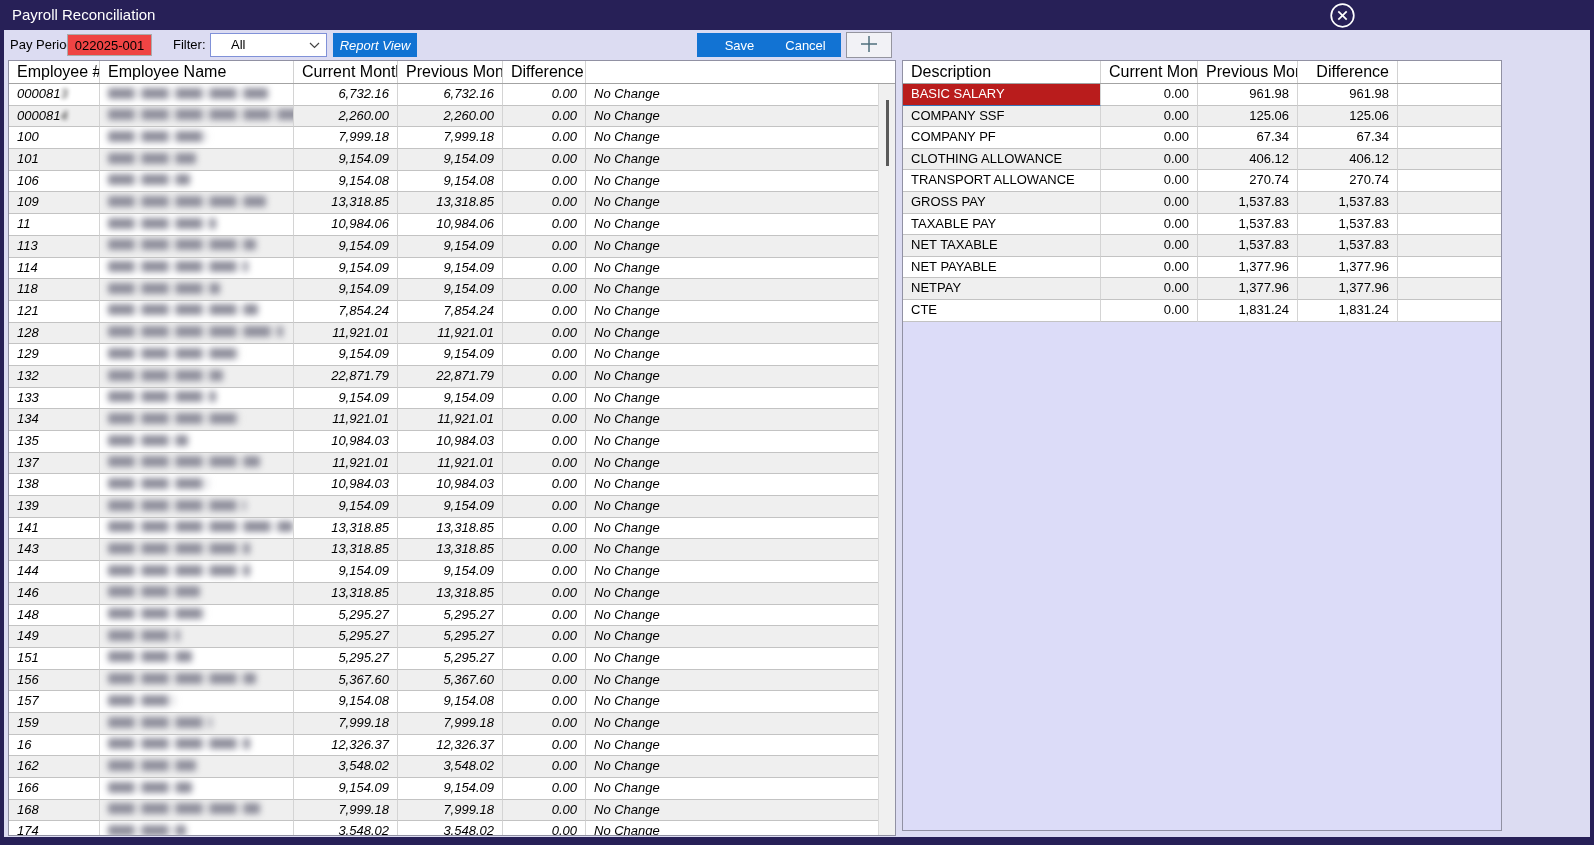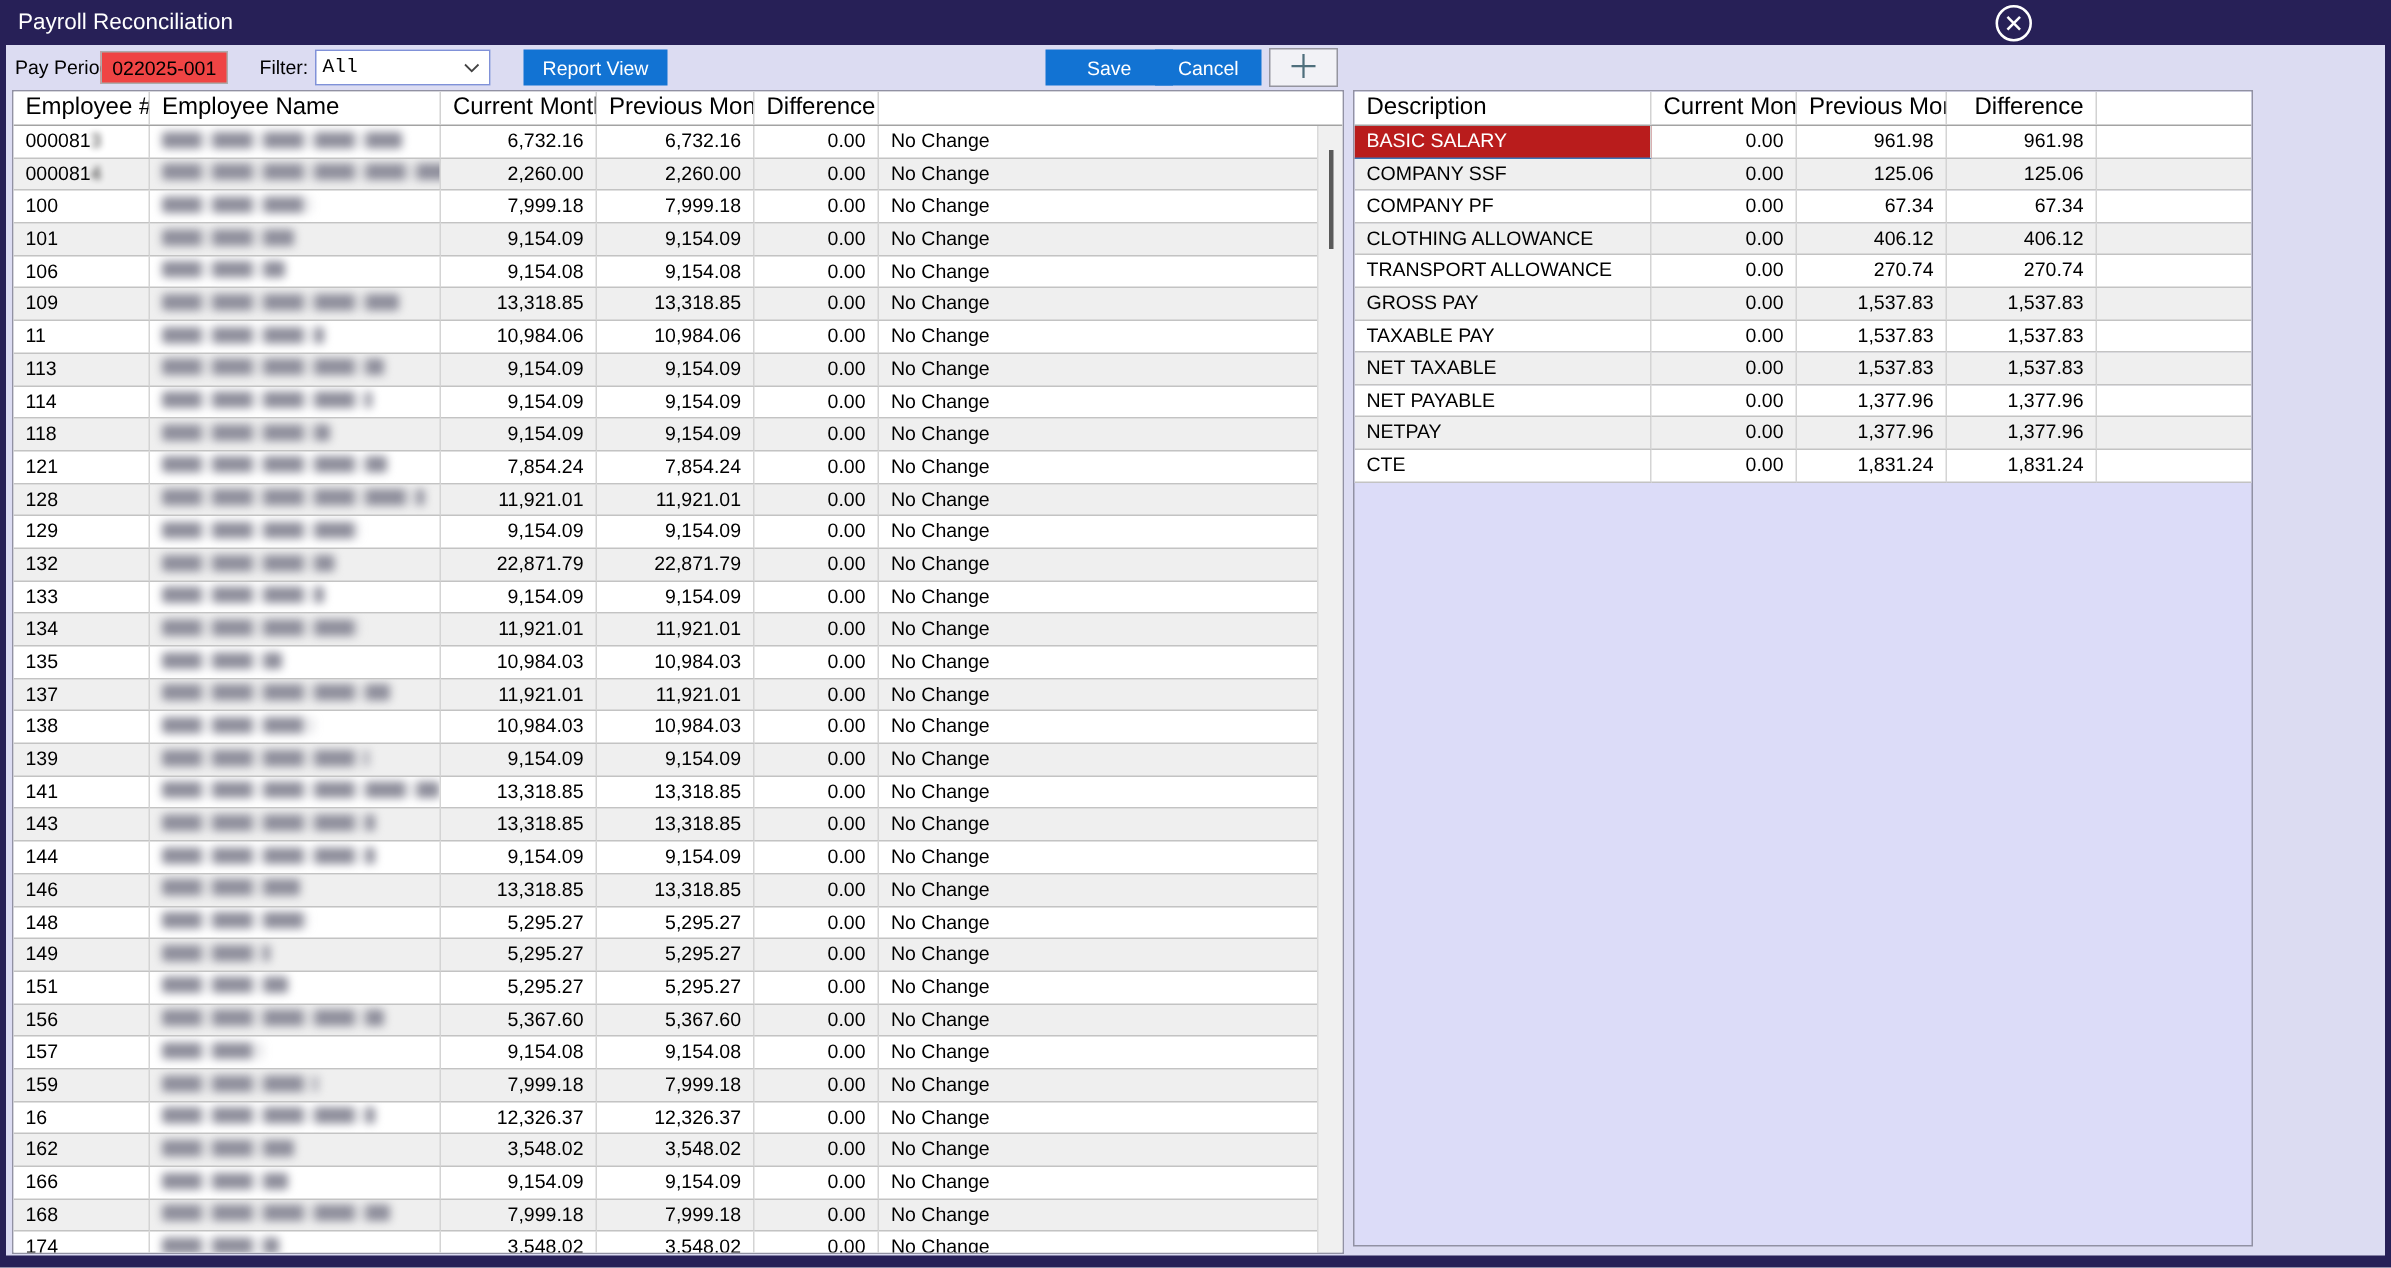--- a/index.html
+++ b/index.html
@@ -17,38 +17,38 @@
   
   .content { position:absolute; left:4px; top:30px; width:1586px; height:807px; background:#dcdcf2; }
   
   .toolbar { position:absolute; left:0; top:0; width:1586px; height:30px; }
   .lbl { position:absolute; font-size:13px; color:#000; line-height:30px; white-space:nowrap; }
   .lbl-pay { left:6px; }
   .lbl-filter { left:169px; }
   .payfield { position:absolute; left:63px; top:4px; width:85px; height:22px; background:#ef4444;
     border:1px solid #ababab; text-align:center; font-size:13px; font-family:inherit; color:#000; }
   .dropdown { position:absolute; left:206px; top:3px; width:117px; height:24px; background:#ffffff;
-    border:1px solid #8091d8; font-size:13px; line-height:22px; padding-left:4px; color:#000; cursor:pointer;font-family:Liberation Mono, monospace; }
+    border:1px solid #8091d8; font-size:13px; line-height:22px; padding-left:20px; color:#000; cursor:pointer; }
   .dropdown .chev { position:absolute; right:6px; top:8px; }
   .btn-blue { position:absolute; border:none; background:#1273d3; color:#fff; font-size:13px;
     font-family:inherit; cursor:pointer; text-align:center; }
-  .btn-rv { left:345px; top:3px; width:96px; height:24px; }
+  .btn-rv { left:329px; top:3px; width:84px; height:24px;font-style:italic; }
   .btn-save { left:693px; top:3px; width:85px; height:24px; }
   .btn-cancel { left:766px; top:3px; width:71px; height:24px; }
   .btn-plus { position:absolute; left:842px; top:2px; width:46px; height:26px; background:#f2f2f6;
     border:1px solid #95959f; cursor:pointer; }
   
   .grid { position:absolute; background:#ffffff; border:1px solid #9191a3; overflow:hidden; }
   .left-grid  { left:4px;   top:30px; width:888px; height:776px; }
   .right-grid { left:898px; top:30px; width:600px; height:771px; background:#dcdcf8; }
   .hrow { display:flex; height:23px; background:#ffffff; border-bottom:1px solid #a3a3a3; }
   .hcell { font-size:16px; line-height:22px; padding:0 8px; color:#000; border-right:1px solid #d2d2d2;
     overflow:hidden; white-space:nowrap; }
   .num { text-align:right; }
-  .lrow { display:flex; height:21.7px; background:#ffffff; width:869px; }
+  .lrow { display:flex; height:21.7px; background:#ffffff; width:869px;font-style:italic; }
   .rrow { display:flex; height:21.6px; background:#ffffff; }
   .alt { background:#efefef; }
   .cell { font-size:13px; line-height:20px; padding:0 8px; border-right:1px solid #d4d4d4;
     border-bottom:1px solid #c3c3c3; overflow:hidden; white-space:nowrap; }
   .c-emp{width:91px;} .c-name{width:194px;} .c-cur{width:104px;} .c-prev{width:105px;}
   .c-diff{width:83px;} .c-com{width:292px; border-right:none;}
   .h-emp{width:91px;} .h-name{width:194px;} .h-cur{width:104px;} .h-prev{width:105px;}
   .h-diff{width:83px;} .h-com{width:292px;} .h-fill{flex:1; border-right:none;}
   .r-desc{width:198px;} .r-cur{width:97px;} .r-prev{width:100px;} .r-diff{width:100px;}
   .r-fill{flex:1; border-right:none;}

